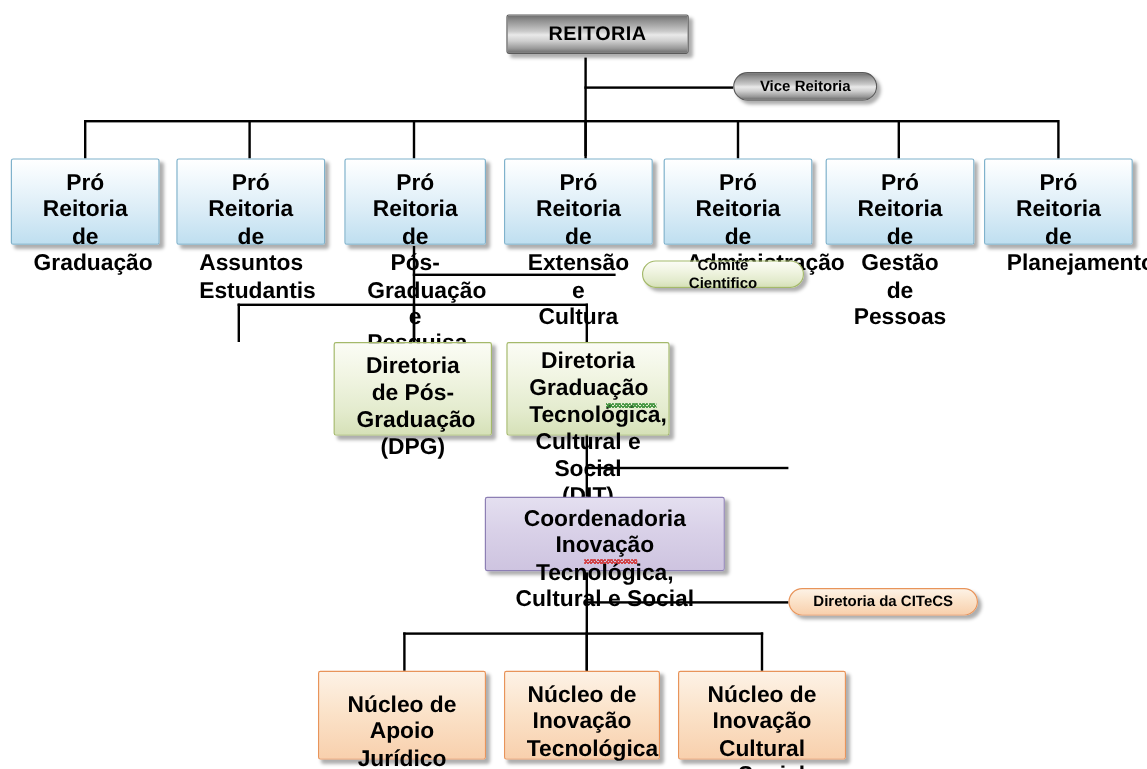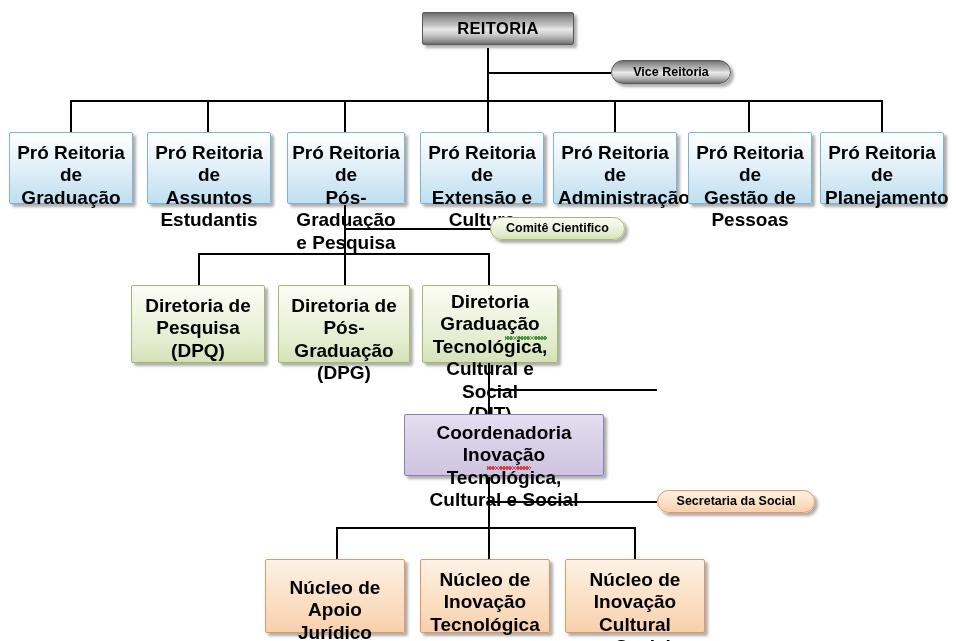--- a/index.html
+++ b/index.html
@@ -26,21 +26,21 @@
     box-sizing:border-box;
     display:flex;
     align-items:center;
     justify-content:flex-end;
     text-align:center;
     font-weight:bold;
     color:#000000;
     line-height:1.18;
     border-radius:2px;
     box-shadow:3px 3px 3px rgba(0,0,0,0.32);
-    padding:2px 4px;
+    padding:2px 18px;
     z-index:3;
   }
   .node .txt{white-space:pre-line;display:block;width:100%;}
 
   
   .grey{
     background:linear-gradient(to bottom,#6f6f6f 0%,#8d8d8d 12%,#c9c9c9 42%,#e9e9e9 52%,#cfcfcf 68%,#9a9a9a 88%,#6e6e6e 100%);
     border:1px solid #5a5a5a;
   }
   
@@ -161,29 +161,24 @@
   <div class="node blue fs13" style="left:688px;top:132px;width:124px;height:72px;align-items:flex-start;padding-top:9px;">
     <span class="txt">Pró Reitoria de
 Gestão de
 Pessoas</span>
   </div>
   <div class="node blue fs13" style="left:820px;top:132px;width:124px;height:72px;align-items:flex-start;padding-top:9px;">
     <span class="txt">Pró Reitoria de
 Planejamento</span>
   </div>
 
-  <div class="node green satellite" style="left:490px;top:217px;width:135px;height:23px;">
+  <div class="node green satellite" style="left:535px;top:217px;width:135px;height:23px;">
     <span class="txt">Comitê Cientifico</span>
   </div>
 
-  <div class="node green fs13" style="left:131px;top:285px;width:134px;height:78px;align-items:flex-start;padding-top:9px;">
-    <span class="txt">Diretoria de
-Pesquisa
-(DPQ)</span>
-  </div>
   <div class="node green fs13" style="left:278px;top:285px;width:132px;height:78px;align-items:flex-start;padding-top:9px;">
     <span class="txt">Diretoria de Pós-
 Graduação
 (DPG)</span>
   </div>
   <div class="node green fs13" style="left:422px;top:285px;width:136px;height:78px;align-items:flex-start;padding-top:5px;">
     <span class="txt">Diretoria Graduação
 Tecnológica,
 Cultural e Social
 (DIT)</span>
@@ -192,21 +187,21 @@
 
 
   <div class="node purple fs13" style="left:404px;top:414px;width:200px;height:62px;align-items:flex-start;padding-top:7px;">
     <span class="txt">Coordenadoria
 Inovação Tecnológica,
 Cultural e Social</span>
   </div>
   <div class="squig" style="left:487px;top:466px;width:44px;"></div>
 
   <div class="node orange satellite" style="left:657px;top:490px;width:158px;height:23px;">
-    <span class="txt">Secretaria da Social</span>
+    <span class="txt">Diretoria da CITeCS</span>
   </div>
 
   <div class="node orange fs13" style="left:265px;top:559px;width:140px;height:74px;align-items:flex-start;padding-top:17px;">
     <span class="txt">Núcleo de Apoio
 Jurídico</span>
   </div>
   <div class="node orange fs13" style="left:420px;top:559px;width:130px;height:74px;align-items:flex-start;padding-top:9px;">
     <span class="txt">Núcleo de
 Inovação
 Tecnológica</span>

